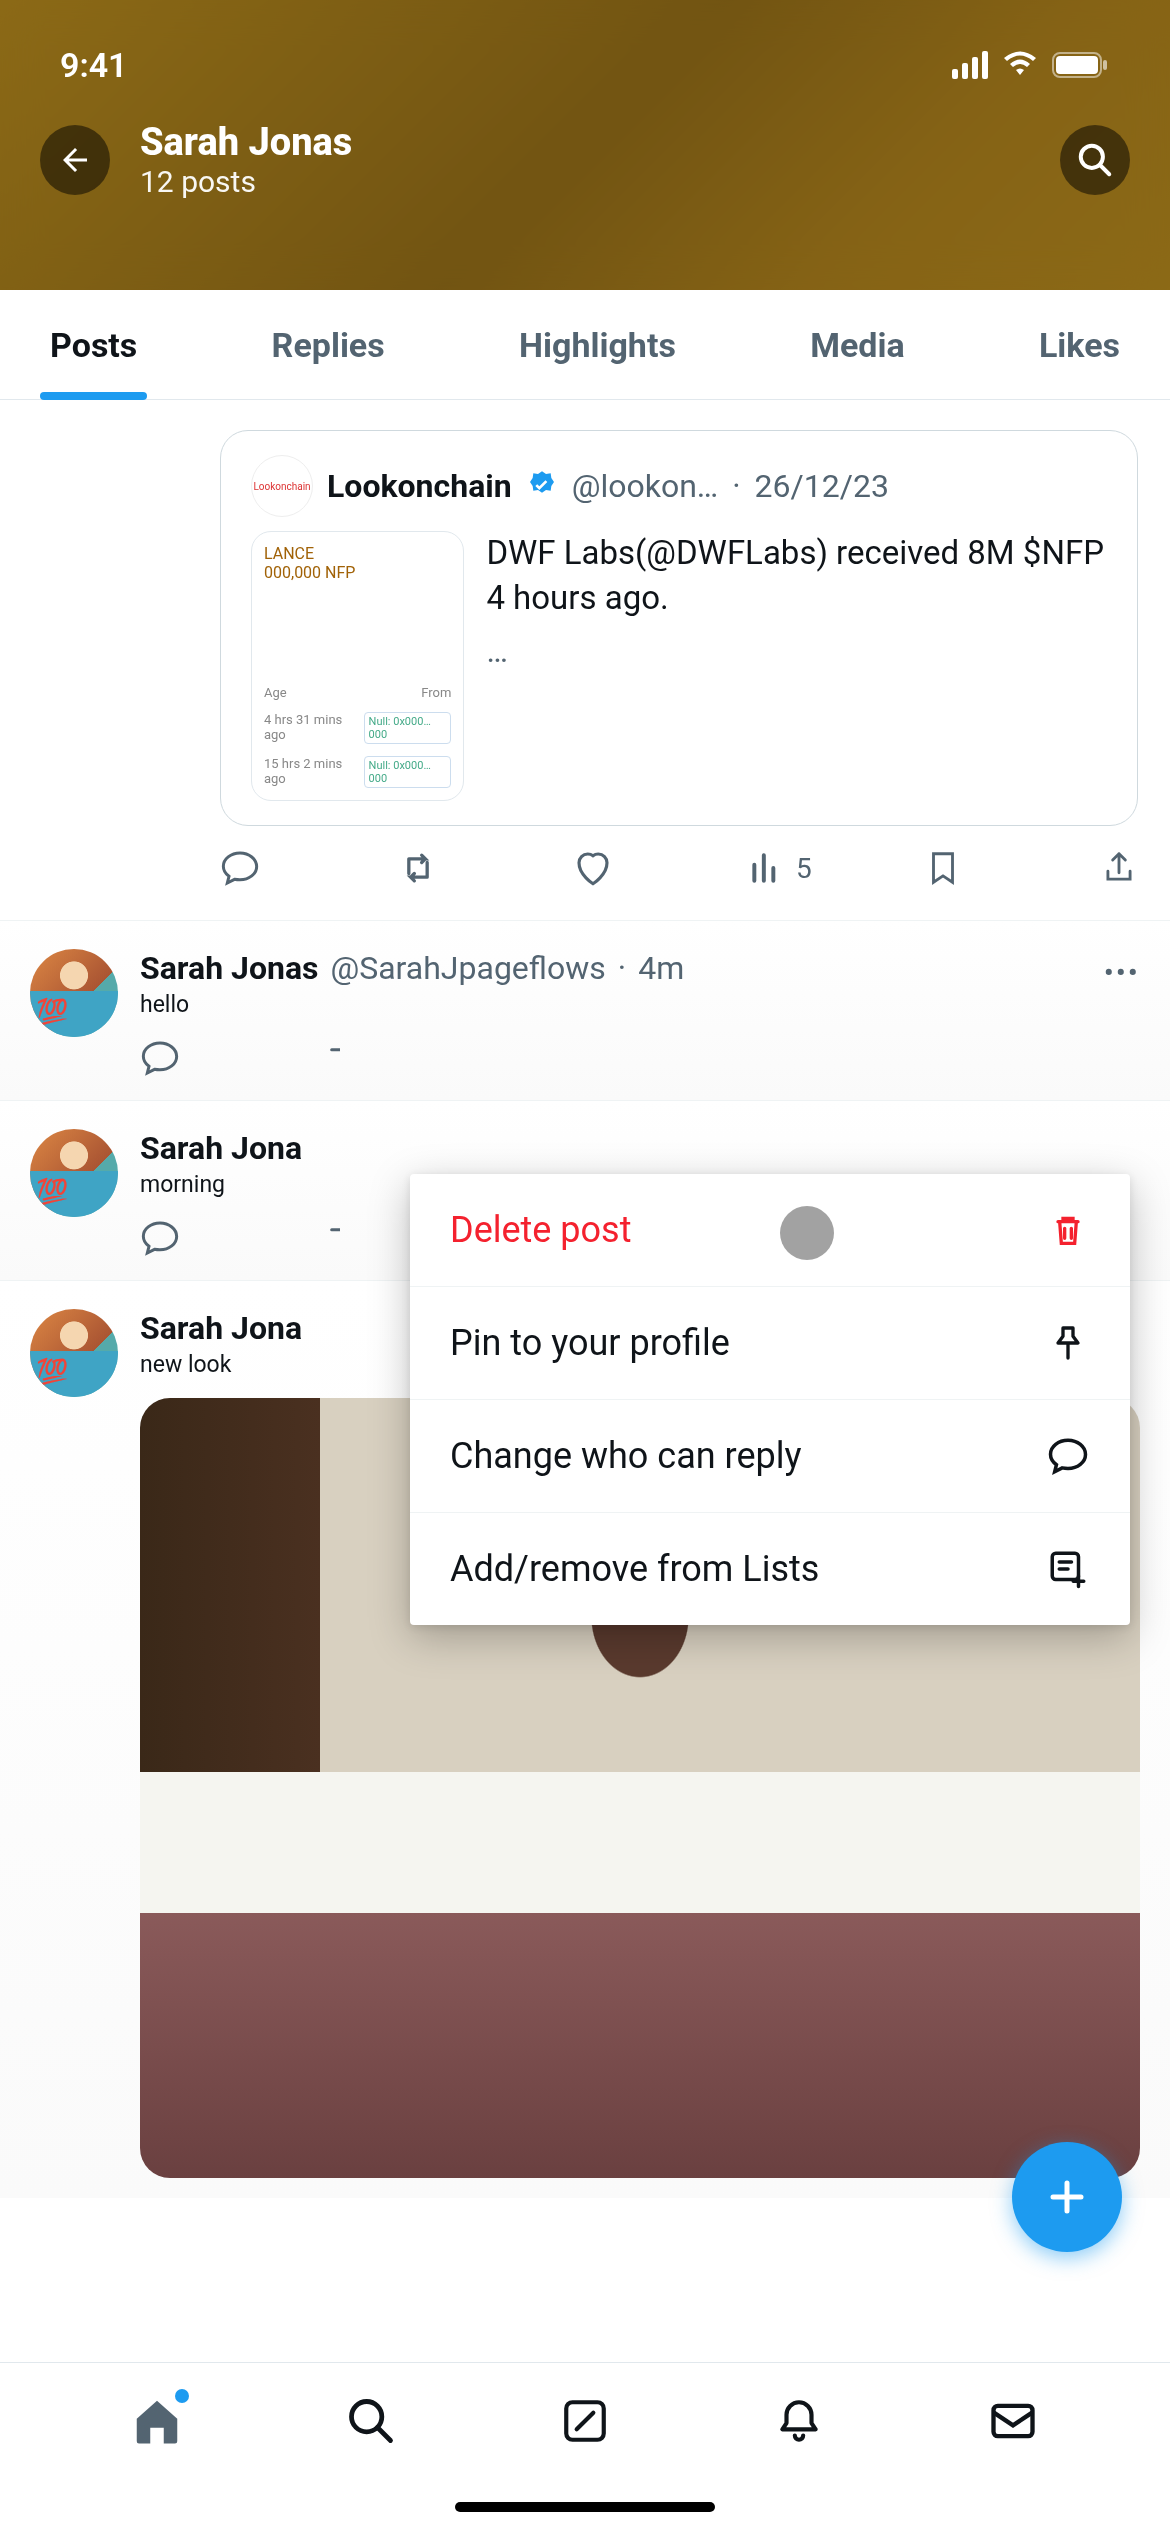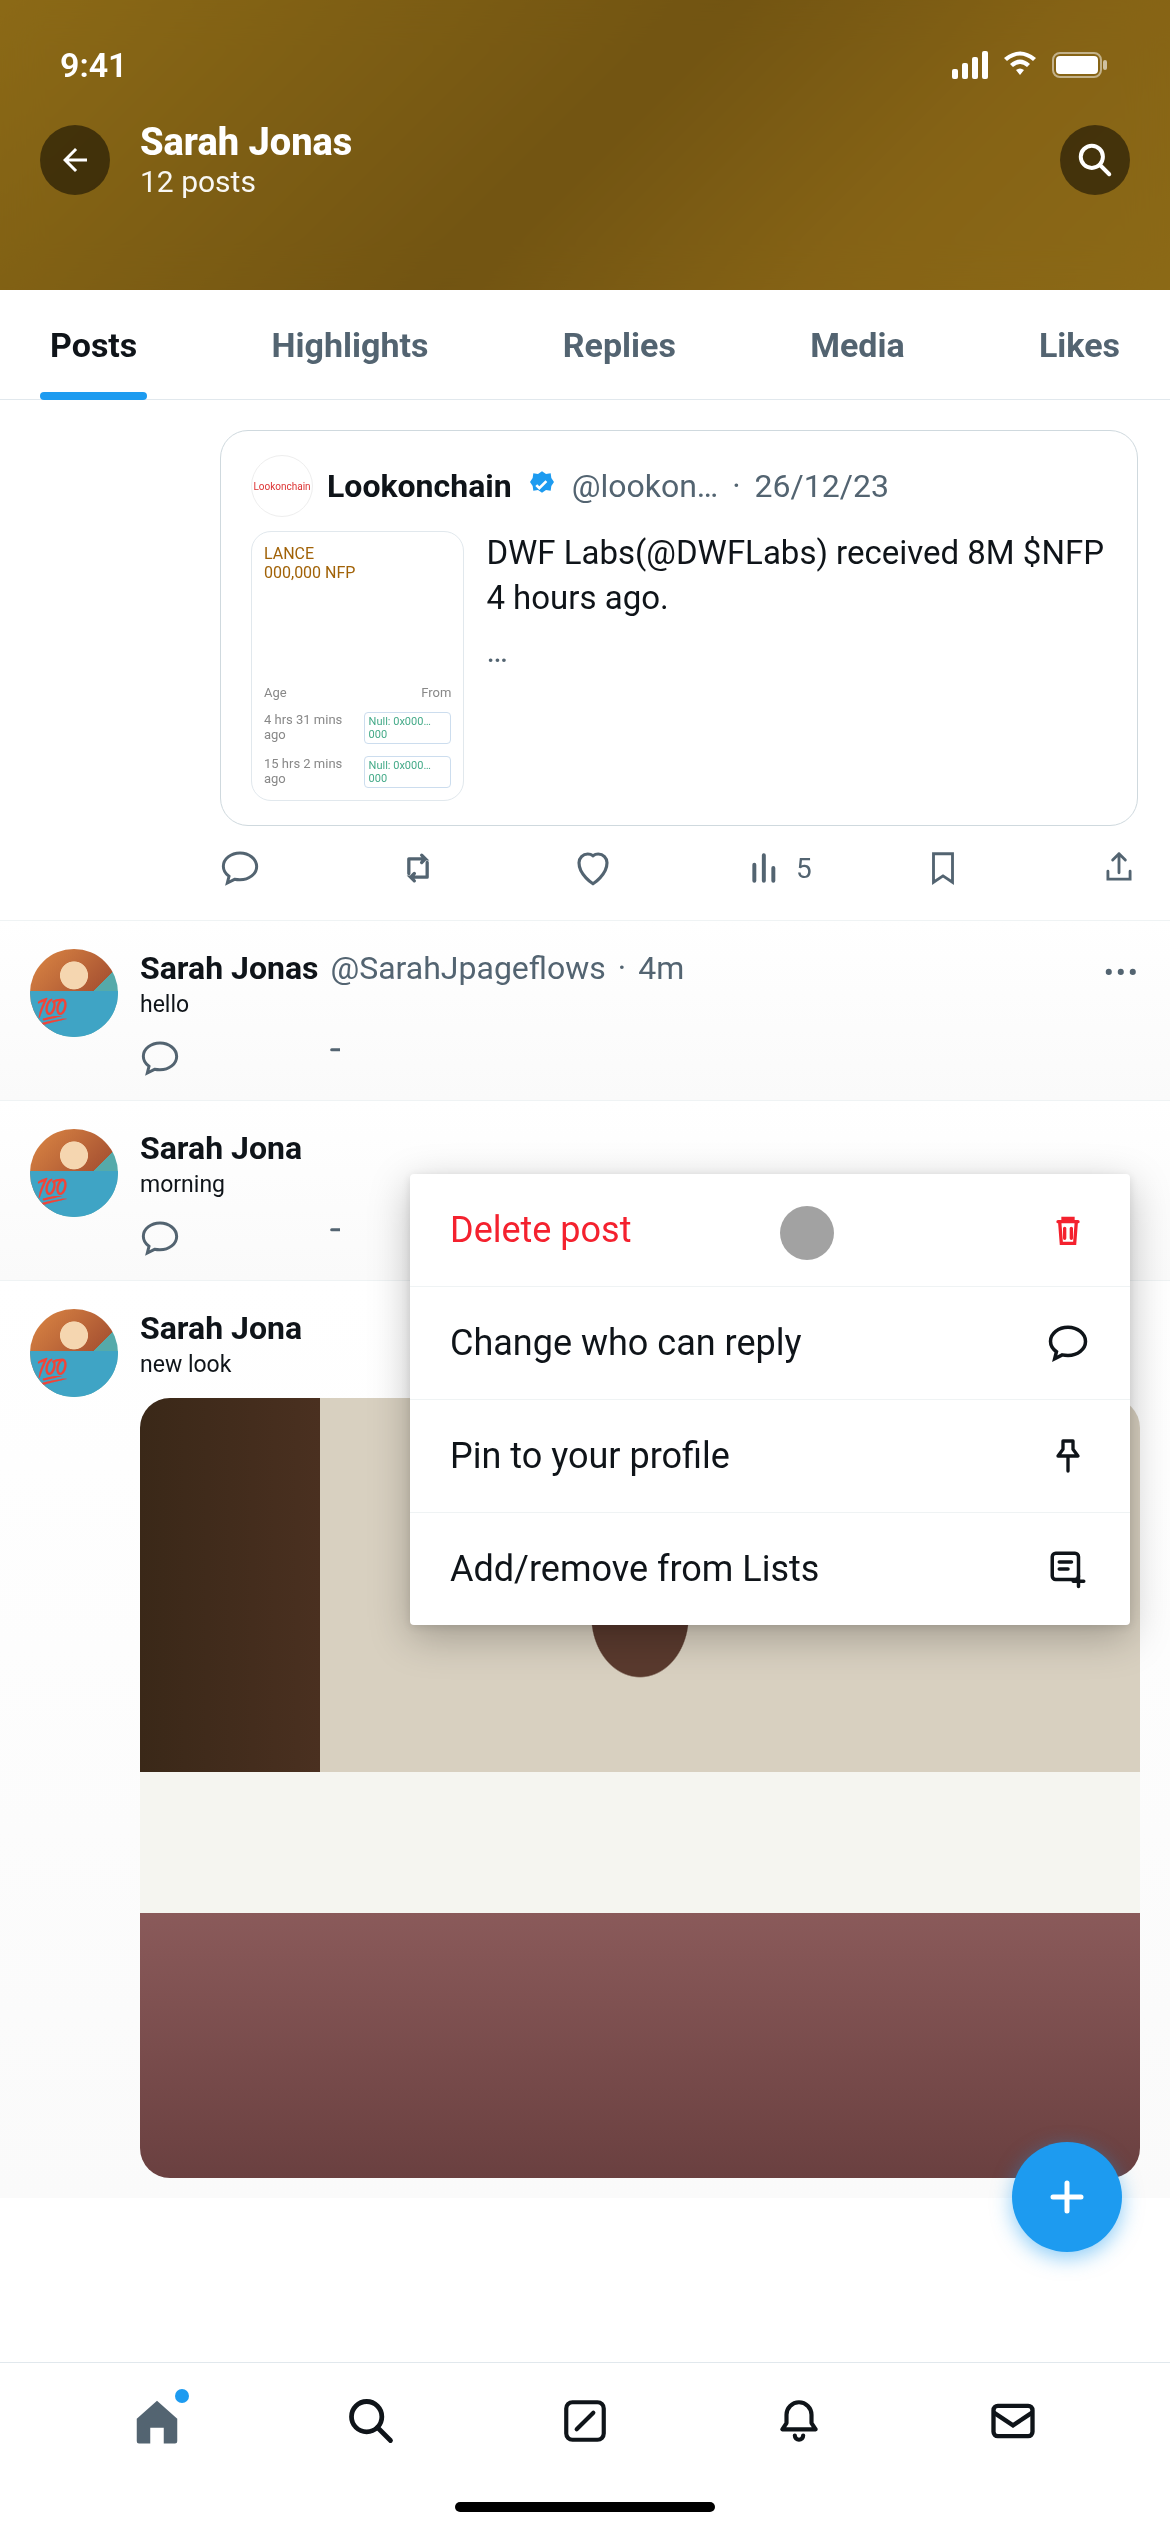--- a/index.html
+++ b/index.html
@@ -141,22 +141,22 @@
       <svg width="38" height="38" viewBox="0 0 24 24">
           <circle cx="10" cy="10" r="7" fill="none" stroke="#fff" stroke-width="2.5"></circle>
           <line x1="15" y1="15" x2="21" y2="21" stroke="#fff" stroke-width="2.5" stroke-linecap="round"></line>
         </svg>
     </div>
   </div>
 </div>
 
 <div class="tabs">
   <div class="tab active">Posts</div>
+  <div class="tab">Replies</div>
   <div class="tab">Highlights</div>
-  <div class="tab">Replies</div>
   <div class="tab">Media</div>
   <div class="tab">Likes</div>
 </div>
 
 <div class="feed">
 
   <div class="post first">
     <div class="quote-card">
       <div class="quote-head">
         <div class="quote-logo">Lookonchain</div>
@@ -295,32 +295,32 @@
 <div class="context-menu">
   <div class="menu-item danger">
     <span>Delete post</span>
     <span class="menu-icon">
         <svg width="40" height="40" viewBox="0 0 24 24">
           <path d="M6 7h12M9 7V5h6v2m-8 0 1 13h8l1-13M10 11v6m4-6v6" fill="none" stroke="#f4212e" stroke-width="2" stroke-linecap="round"></path>
         </svg>
       </span>
   </div>
   <div class="menu-item">
+    <span>Pin to your profile</span>
+    <span class="menu-icon">
+        <svg width="40" height="40" viewBox="0 0 24 24">
+          <path d="M9 3h6v5l3 4H6l3-4V3zm3 9v9" fill="none" stroke="#0f1419" stroke-width="2" stroke-linecap="round" stroke-linejoin="round"></path>
+        </svg>
+      </span>
+  </div>
+  <div class="menu-item">
     <span>Change who can reply</span>
     <span class="menu-icon">
         <svg width="42" height="42" viewBox="0 0 24 24">
           <path d="M12 3C6.5 3 2 6.6 2 11c0 2.4 1.3 4.5 3.4 6l-1 4 4.3-2.2c1 .2 2.1.3 3.3.3 5.5 0 10-3.6 10-8S17.5 3 12 3z" fill="none" stroke="#0f1419" stroke-width="2"></path>
-        </svg>
-      </span>
-  </div>
-  <div class="menu-item">
-    <span>Pin to your profile</span>
-    <span class="menu-icon">
-        <svg width="40" height="40" viewBox="0 0 24 24">
-          <path d="M9 3h6v5l3 4H6l3-4V3zm3 9v9" fill="none" stroke="#0f1419" stroke-width="2" stroke-linecap="round" stroke-linejoin="round"></path>
         </svg>
       </span>
   </div>
   <div class="menu-item">
     <span>Add/remove from Lists</span>
     <span class="menu-icon">
         <svg width="42" height="42" viewBox="0 0 24 24">
           <rect x="3" y="3" width="15" height="15" rx="2" fill="none" stroke="#0f1419" stroke-width="2"></rect>
           <path d="M7 8h7M7 12h5M18 16v6m-3-3h6" stroke="#0f1419" stroke-width="2" stroke-linecap="round"></path>
         </svg>

